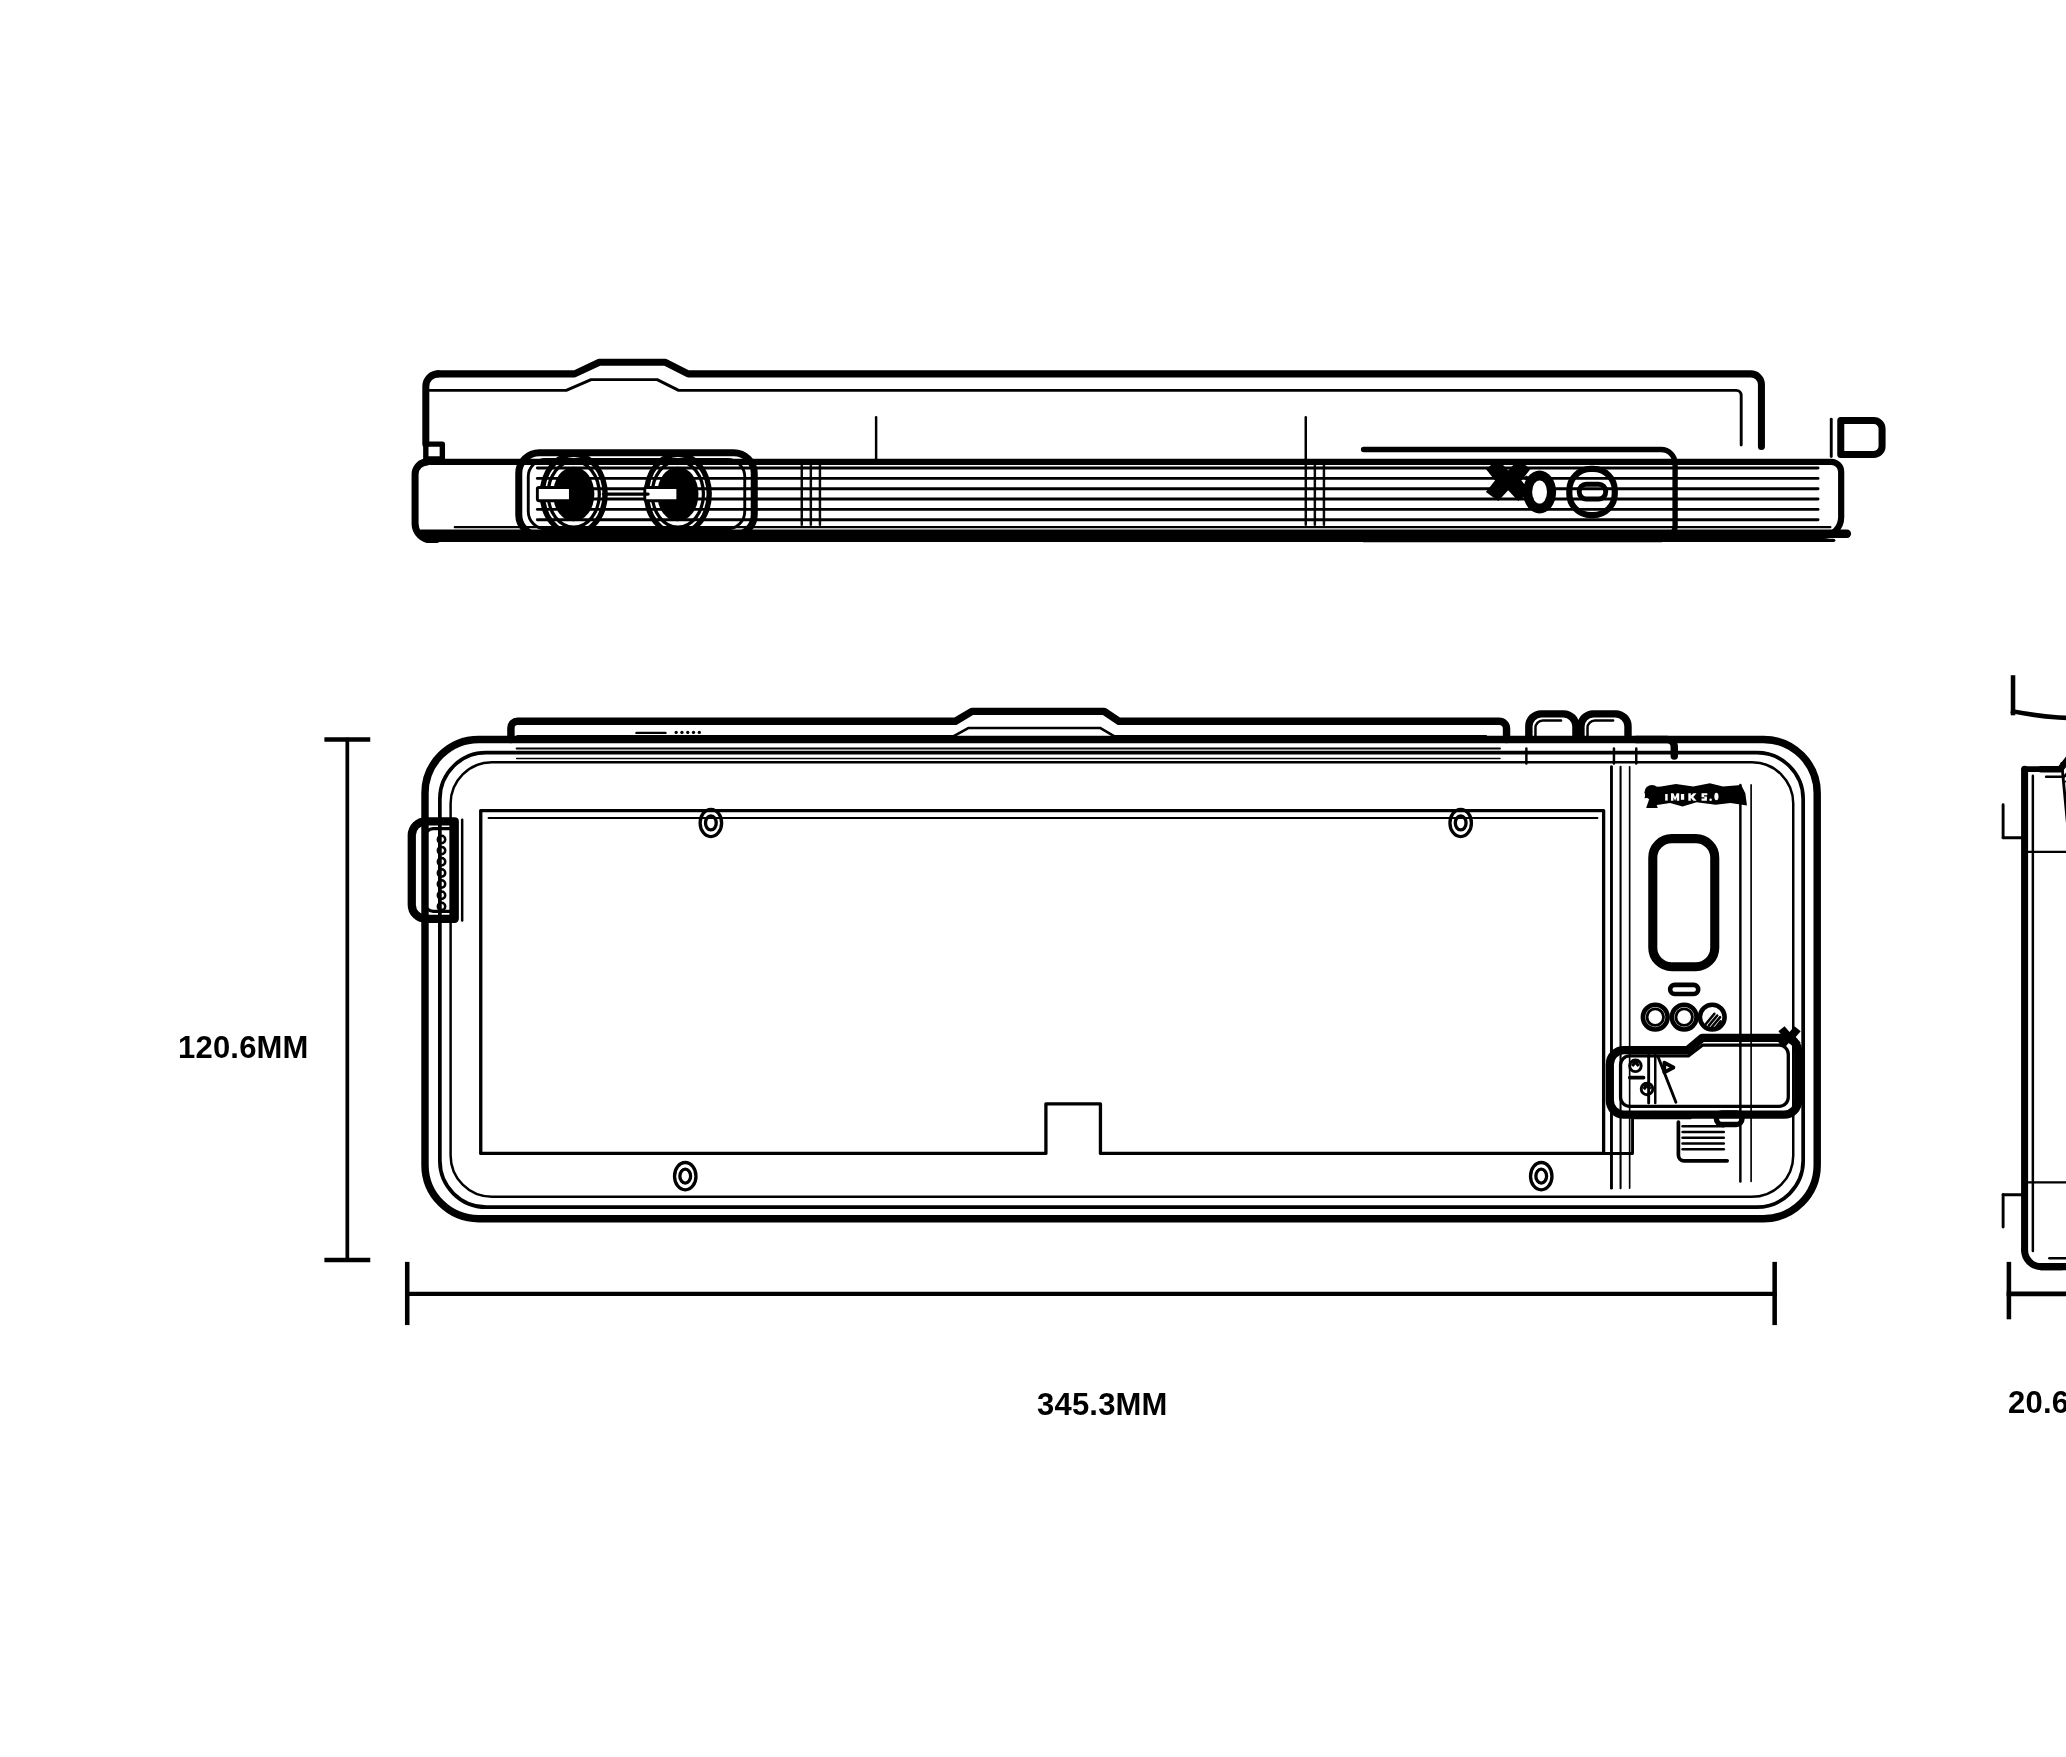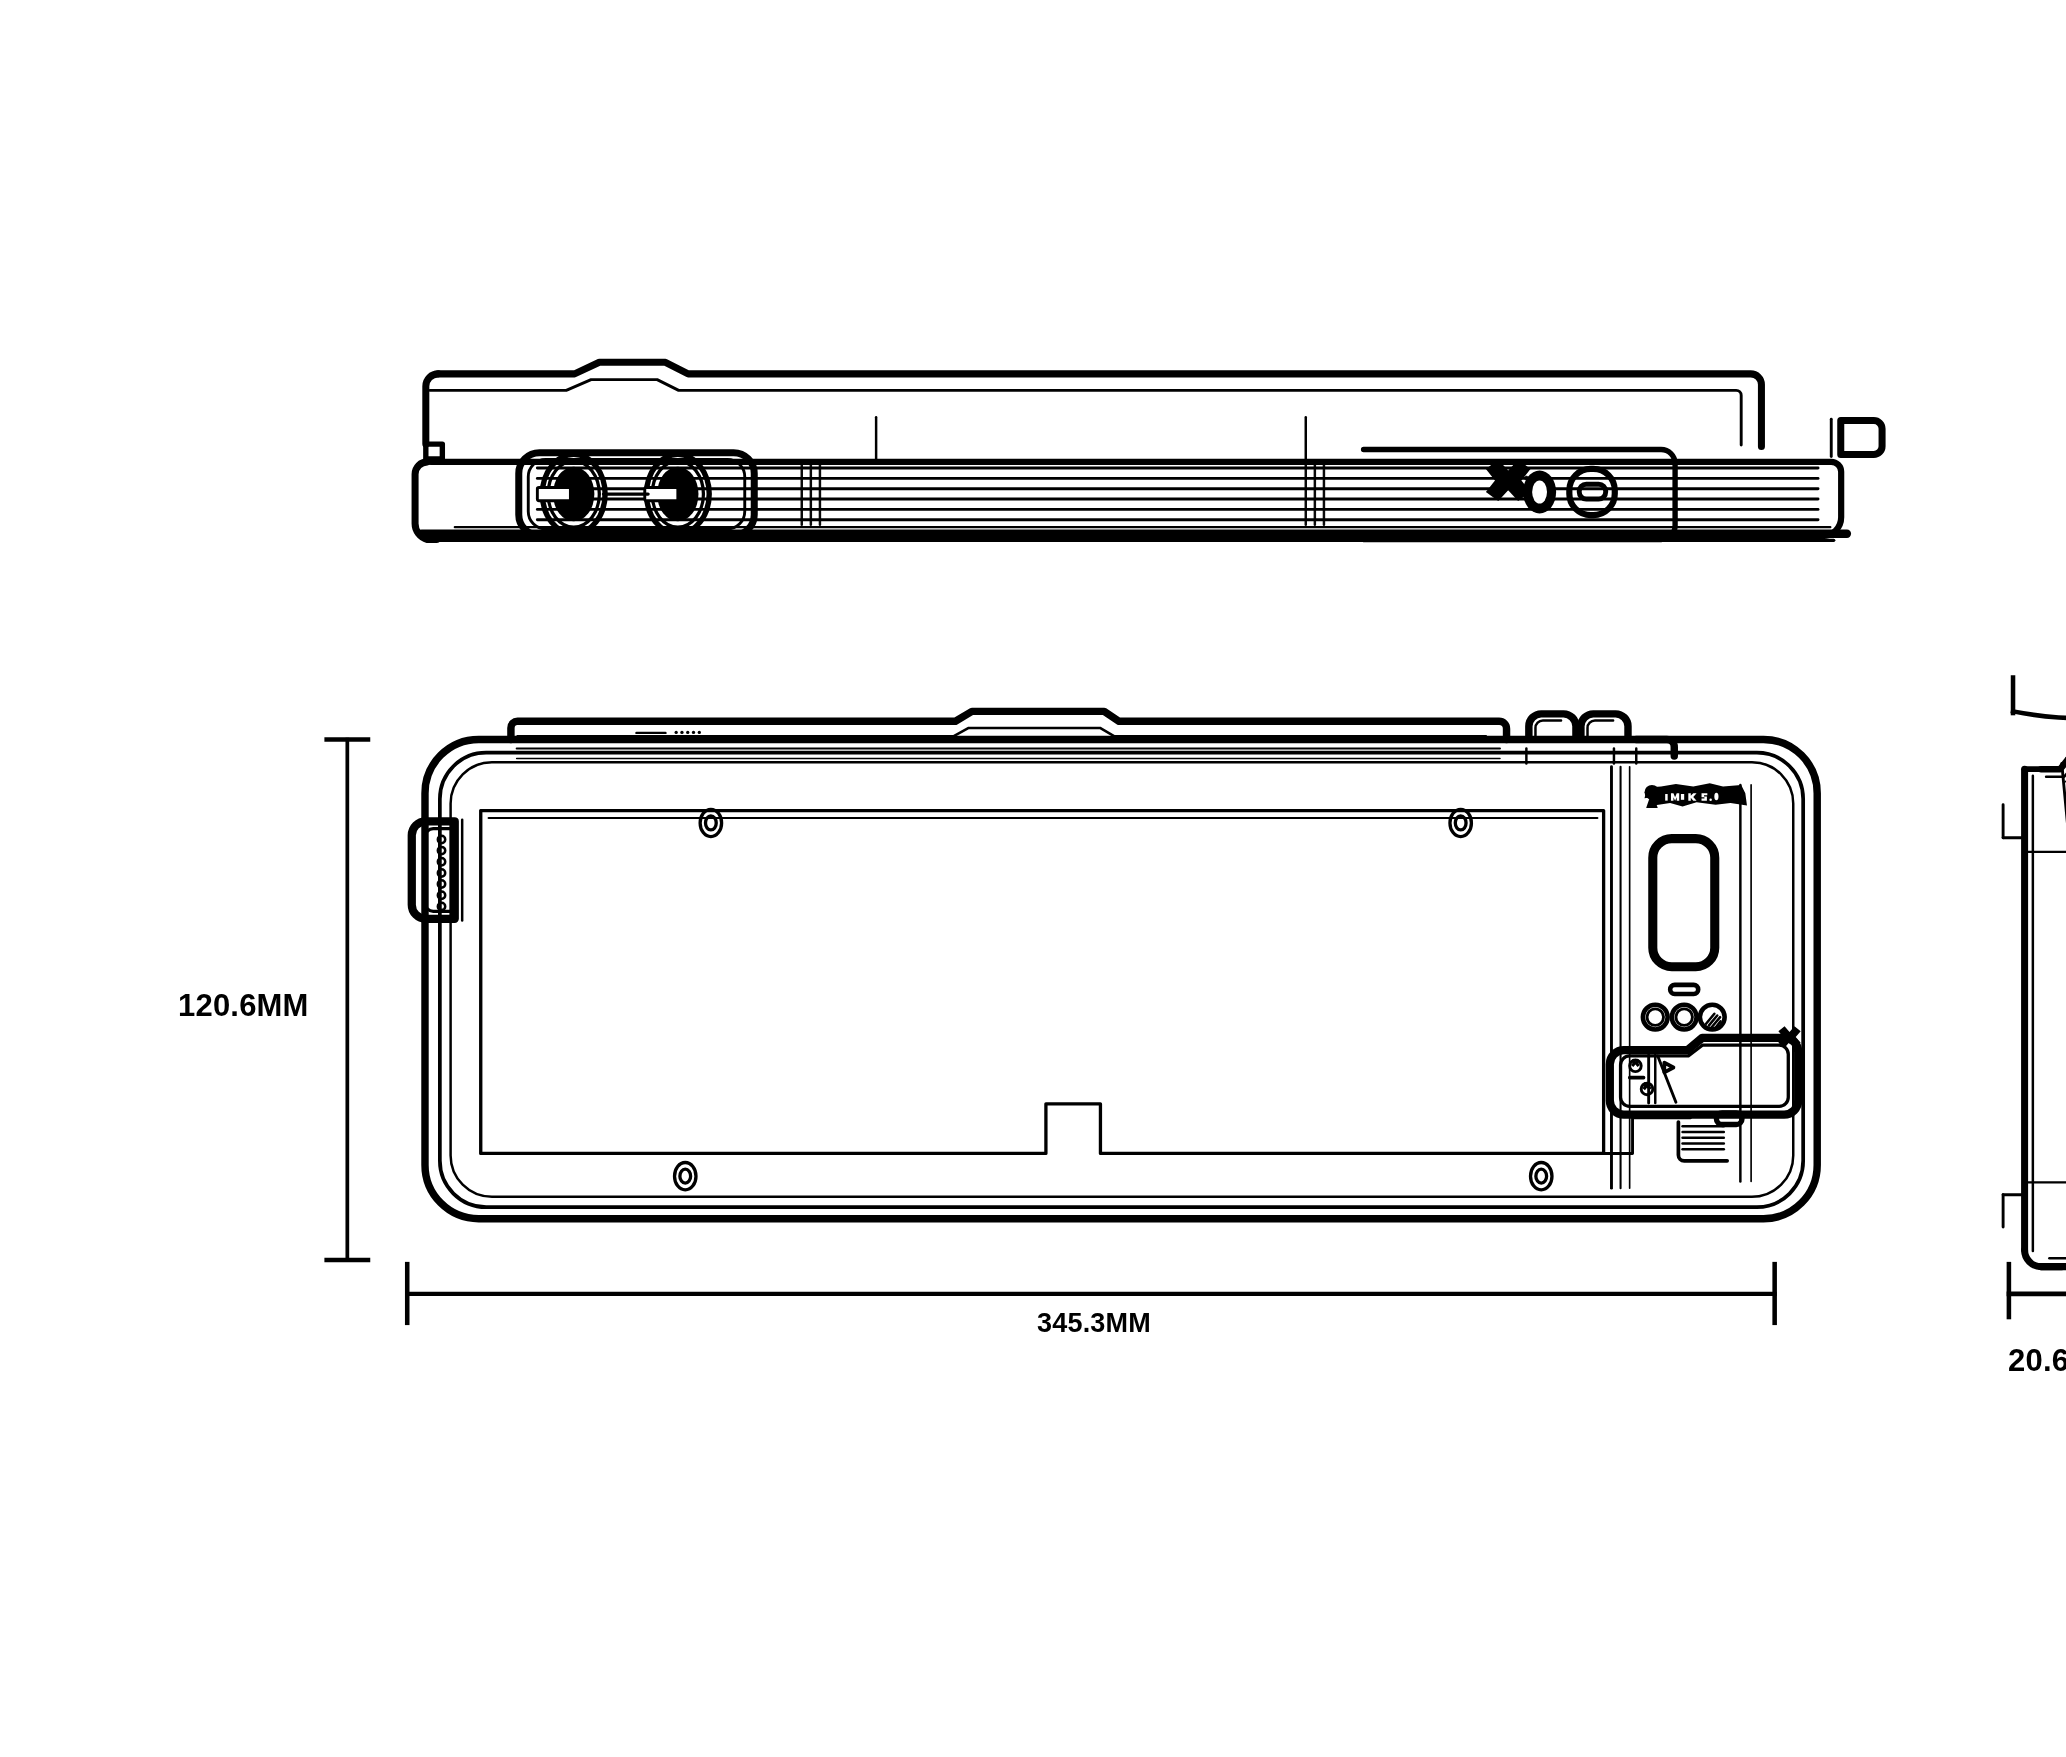--- a/index.html
+++ b/index.html
@@ -20,30 +20,31 @@
     width: 2343px;
     height: 1757px;
   }
   .dim-label {
     position: absolute;
     font-family: "Liberation Sans", sans-serif;
     font-weight: 700;
     color: #000000;
     white-space: nowrap;
     letter-spacing: 0.2px;
+    margin-top: 42px;
   }
   #label-height {
     left: 178px;
     top: 988px;
     font-size: 31px;
   }
   #label-width {
     left: 1037px;
-    top: 1308px;
-    font-size: 27px;
+    top: 1345px;
+    font-size: 31px;
   }
   #label-depth {
     left: 2008px;
     top: 1343px;
     font-size: 31px;
   }
   svg { display: block; }
 </style>
 </head>
 <body>

